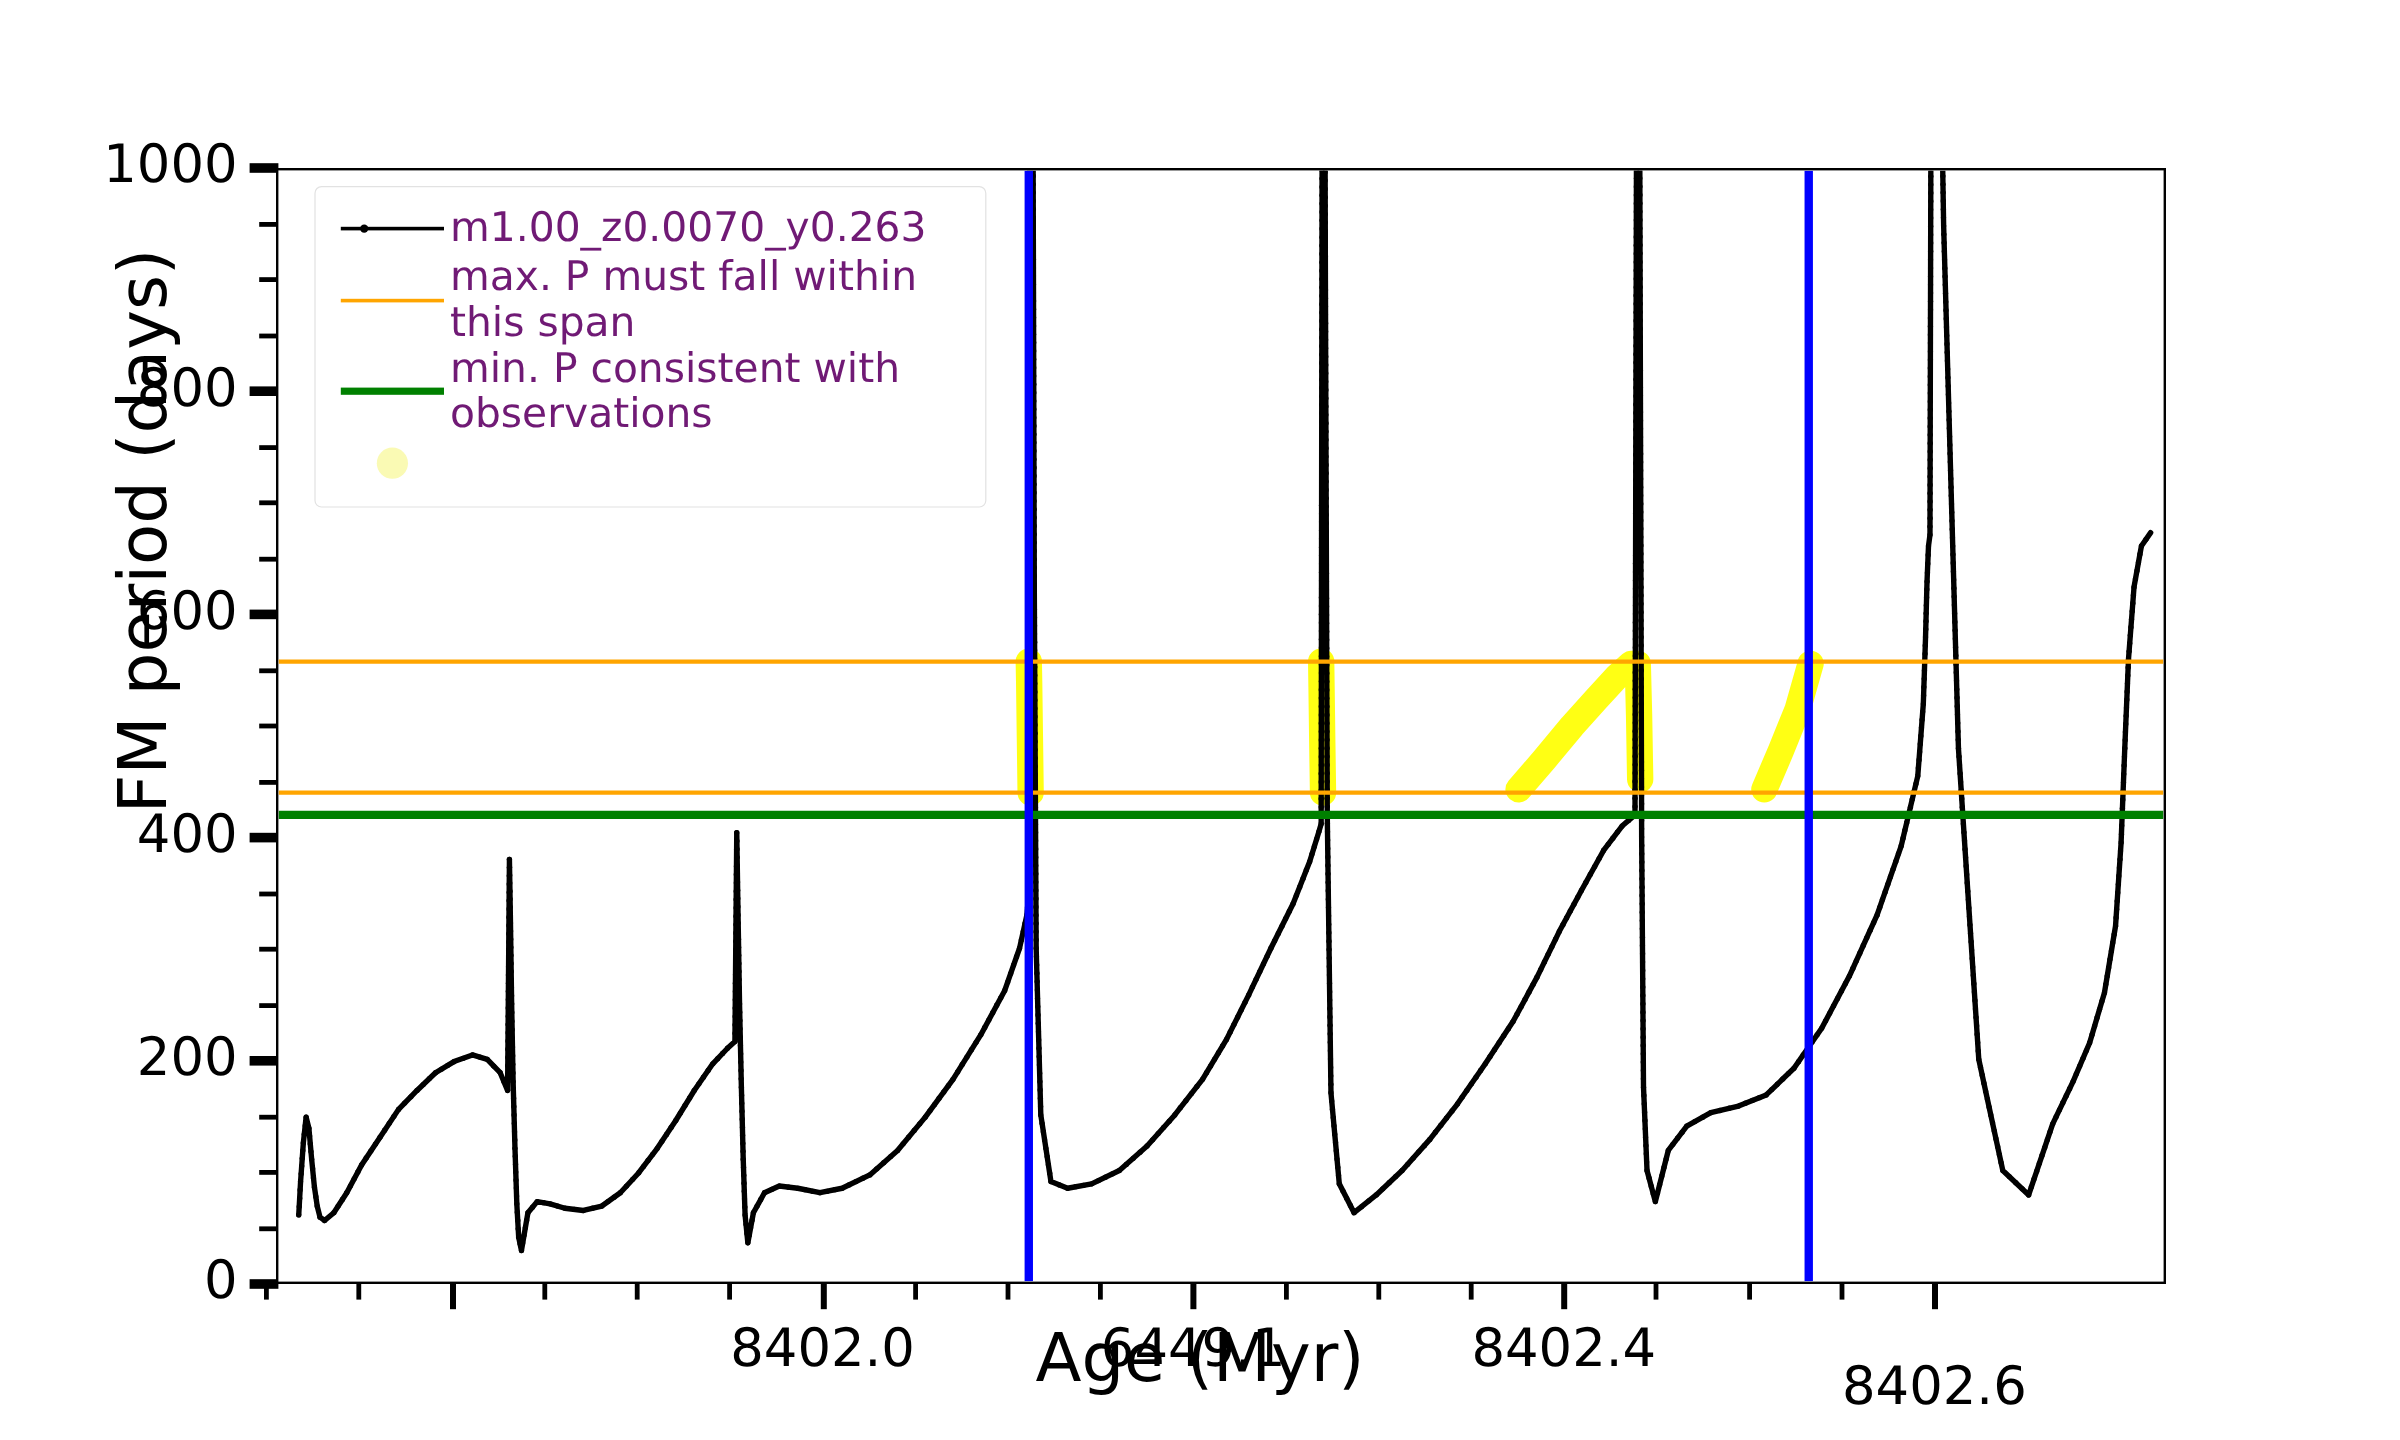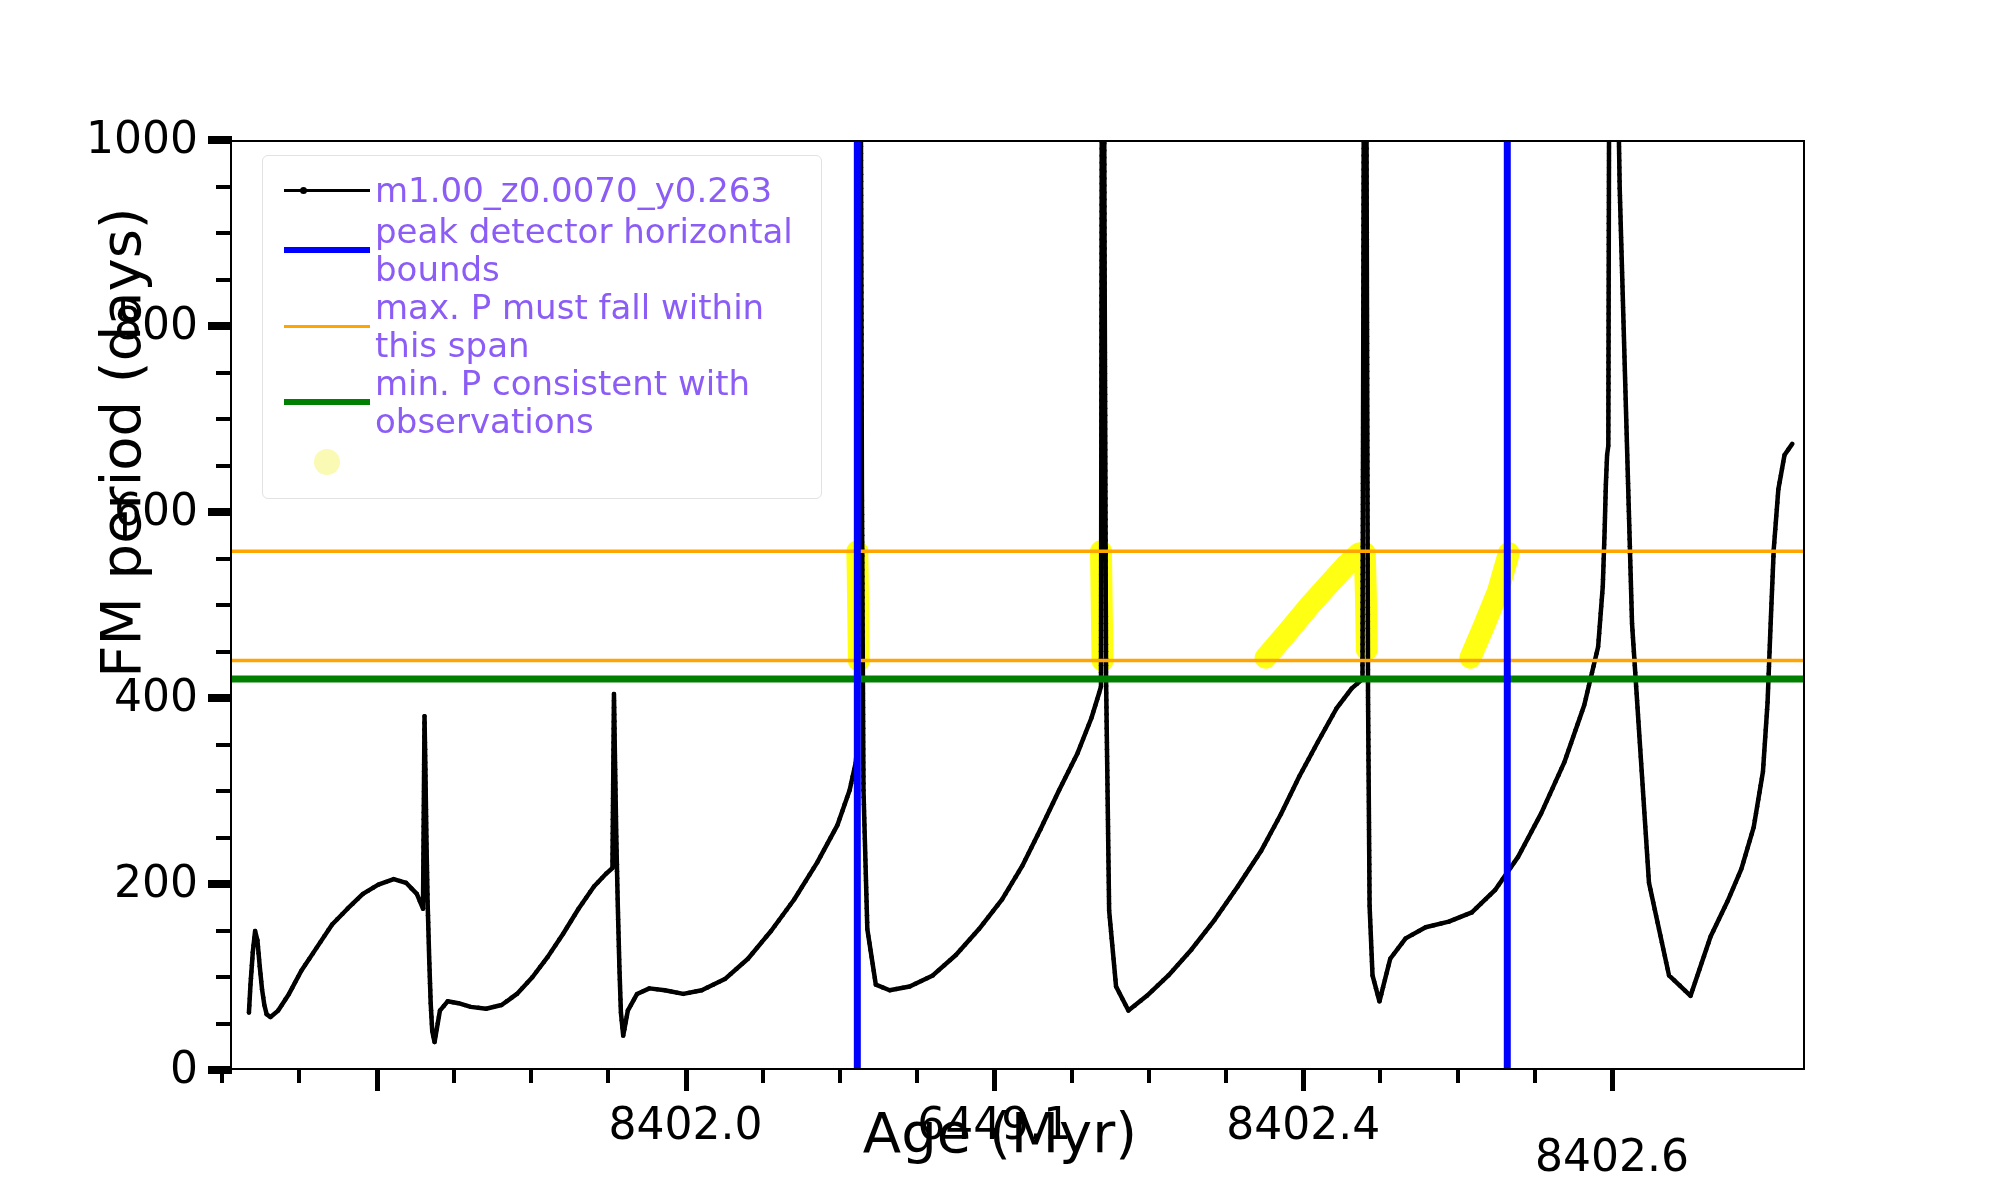--- a/index.html
+++ b/index.html
@@ -32,21 +32,21 @@
   .tick-h{position:absolute;background:#000;}
 
   
   #legend{
     position:absolute;left:262px;top:155px;width:560px;
     background:#fff;border:1.5px solid #e2e2e2;border-radius:6px;
     padding:12px 16px 14px 16px;box-sizing:border-box;
   }
   .leg-row{display:flex;align-items:center;min-height:44px;}
   .leg-key{width:96px;flex:0 0 96px;display:flex;align-items:center;justify-content:center;}
-  .leg-txt{font-size:34px;color:#8b5cf6;line-height:1.12;white-space:pre-line;}
+  .leg-txt{font-size:34px;color:#701a75;line-height:1.12;white-space:pre-line;}
   .leg-line{width:86px;height:0;border-top-style:solid;}
   .leg-dot{width:26px;height:26px;border-radius:50%;}
 
   
   .ann{
     position:absolute;font-size:28px;color:#000;white-space:nowrap;
     transform:rotate(-90deg);transform-origin:left top;
   }
 </style>
 </head>
@@ -1951,26 +1951,20 @@
   <div id="legend">
       <div class="leg-row">
         <div class="leg-key">
           <div class="leg-line" style="border-top-color: rgb(0, 0, 0); border-top-width: 3px;"></div>
           <div style="position: absolute; width: 7px; height: 7px; border-radius: 50%; background: rgb(0, 0, 0); margin-left: -47px;"></div>
         </div>
         <div class="leg-txt">m1.00_z0.0070_y0.263</div>
       </div>
       <div class="leg-row">
         <div class="leg-key">
-          <div class="leg-line" style="border-top-color: rgb(0, 0, 255); border-top-width: 6px;"></div>
-        </div>
-        <div class="leg-txt">peak detector horizontal bounds</div>
-      </div>
-      <div class="leg-row">
-        <div class="leg-key">
           <div class="leg-line" style="border-top-color: rgb(255, 165, 0); border-top-width: 3px;"></div>
         </div>
         <div class="leg-txt">max. P must fall within this span</div>
       </div>
       <div class="leg-row">
         <div class="leg-key">
           <div class="leg-line" style="border-top-color: rgb(0, 128, 0); border-top-width: 6px;"></div>
         </div>
         <div class="leg-txt">min. P consistent with observations</div>
       </div>

